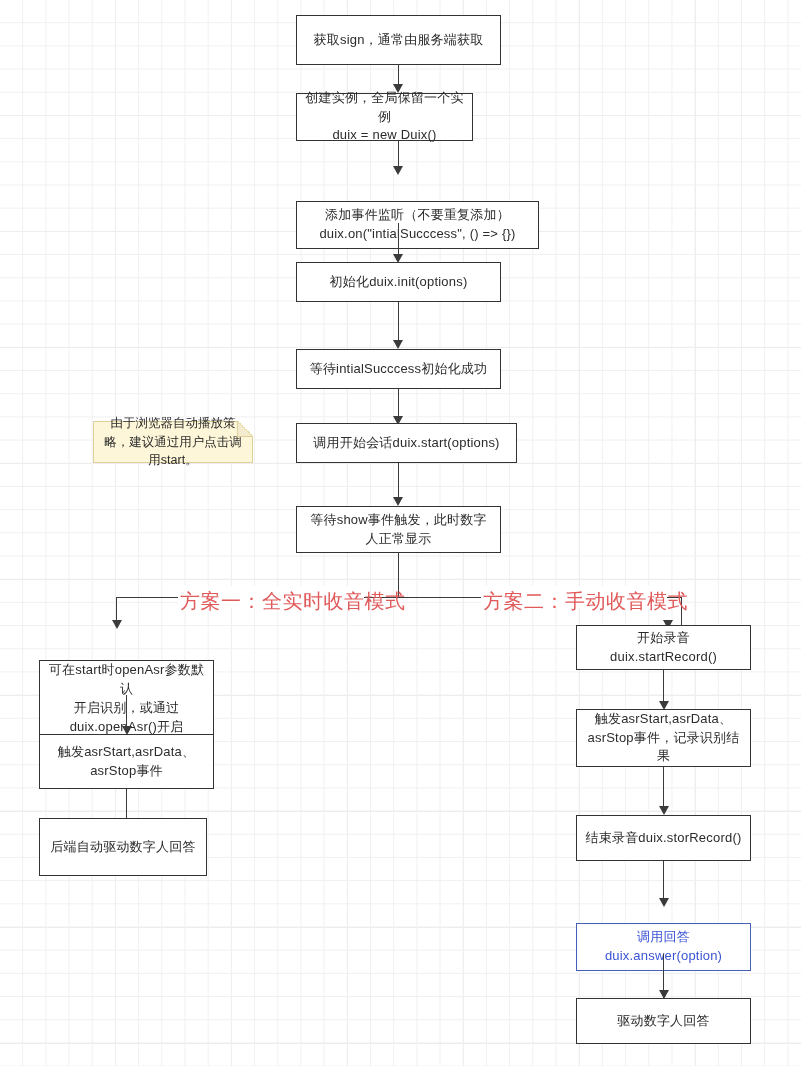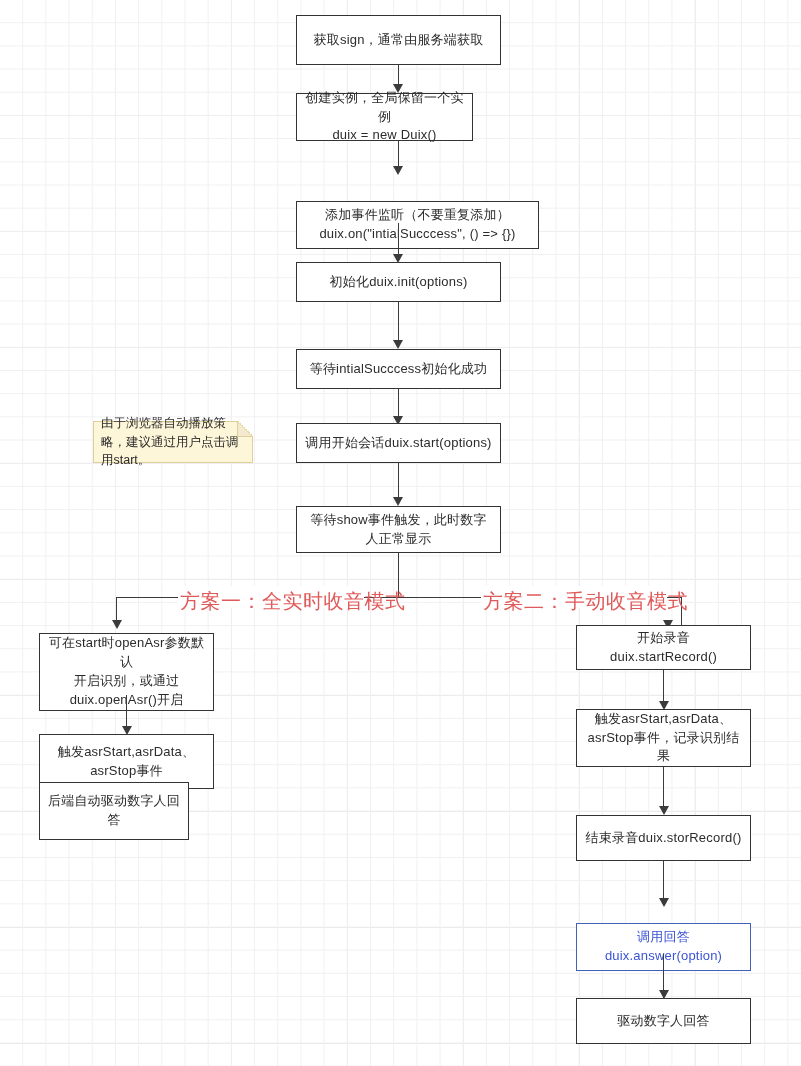--- a/index.html
+++ b/index.html
@@ -50,21 +50,21 @@
   }
 
   .note {
     position: absolute;
     box-sizing: border-box;
     background: #fdf6d8;
     border: 1px solid #ded09a;
     color: #2b2b2b;
     font-size: 12.5px;
     line-height: 1.5;
-    text-align: left;
+    text-align: center;
     display: flex;
     align-items: center;
     justify-content: center;
     padding: 3px 7px;
     white-space: pre-line;
   }
   .note .fold {
     position: absolute;
     top: -1px;
     right: -1px;
@@ -129,21 +129,21 @@
   <div class="node" style="left:296px; top:262px; width:205px; height:40px;">初始化duix.init(options)</div>
 
   <div class="edge v" style="left:397.5px; top:302px; height:45px;"></div>
   <div class="arrowhead" style="left:393px; top:340px;"></div>
 
   <div class="node" style="left:296px; top:349px; width:205px; height:40px;">等待intialSucccess初始化成功</div>
 
   <div class="edge v" style="left:397.5px; top:389px; height:34px;"></div>
   <div class="arrowhead" style="left:393px; top:416px;"></div>
 
-  <div class="node" style="left:296px; top:423px; width:205px; height:40px;">调用开始会话duix.start(options)</div>
+  <div class="node" style="left:296px; top:423px; width:221px; height:40px;">调用开始会话duix.start(options)</div>
 
   <div class="edge v" style="left:397.5px; top:463px; height:41px;"></div>
   <div class="arrowhead" style="left:393px; top:497px;"></div>
 
   <div class="node" style="left:296px; top:506px; width:205px; height:47px;">等待show事件触发，此时数字人正常显示</div>
 
   <div class="note" style="left:93px; top:421px; width:160px; height:42px;">
     <span>由于浏览器自动播放策略，建议通过用户点击调用start。</span>
     <span class="fold"></span>
   </div>
@@ -157,34 +157,34 @@
   <div class="edge v" style="left:680.5px; top:597px; height:30px;"></div>
   <div class="arrowhead" style="left:663px; top:620px;"></div>
   <div class="edge h" style="left:667px; top:597px; width:15px;"></div>
 
   <div class="branch-label-bg" style="left:178px; top:586px; width:186px; height:22px;"></div>
   <div class="branch-label" style="left:180px; top:588px;">方案一：全实时收音模式</div>
 
   <div class="branch-label-bg" style="left:481px; top:586px; width:186px; height:22px;"></div>
   <div class="branch-label" style="left:483px; top:588px;">方案二：手动收音模式</div>
 
-  <div class="node" style="left:39px; top:633px; width:175px; height:78px;">可在start时openAsr参数默认
+  <div class="node" style="left:39px; top:660px; width:175px; height:78px;">可在start时openAsr参数默认
 开启识别，或通过
 duix.openAsr()开启</div>
 
   <div class="edge v" style="left:126px; top:695px; height:38px;"></div>
   <div class="arrowhead" style="left:122px; top:726px;"></div>
 
   <div class="node" style="left:39px; top:734px; width:175px; height:55px;">触发asrStart,asrData、
 asrStop事件</div>
 
   <div class="edge v" style="left:126px; top:789px; height:40px;"></div>
   <div class="arrowhead" style="left:122px; top:822px;"></div>
 
-  <div class="node" style="left:39px; top:782px; width:150px; height:58px;">后端自动驱动数字人回答</div>
+  <div class="node" style="left:39px; top:818px; width:168px; height:58px;">后端自动驱动数字人回答</div>
 
   <div class="node" style="left:576px; top:625px; width:175px; height:45px;">开始录音duix.startRecord()</div>
 
   <div class="edge v" style="left:663px; top:670px; height:38px;"></div>
   <div class="arrowhead" style="left:658.5px; top:701px;"></div>
 
   <div class="node" style="left:576px; top:709px; width:175px; height:58px;">触发asrStart,asrData、
 asrStop事件，记录识别结果</div>
 
   <div class="edge v" style="left:663px; top:767px; height:46px;"></div>

